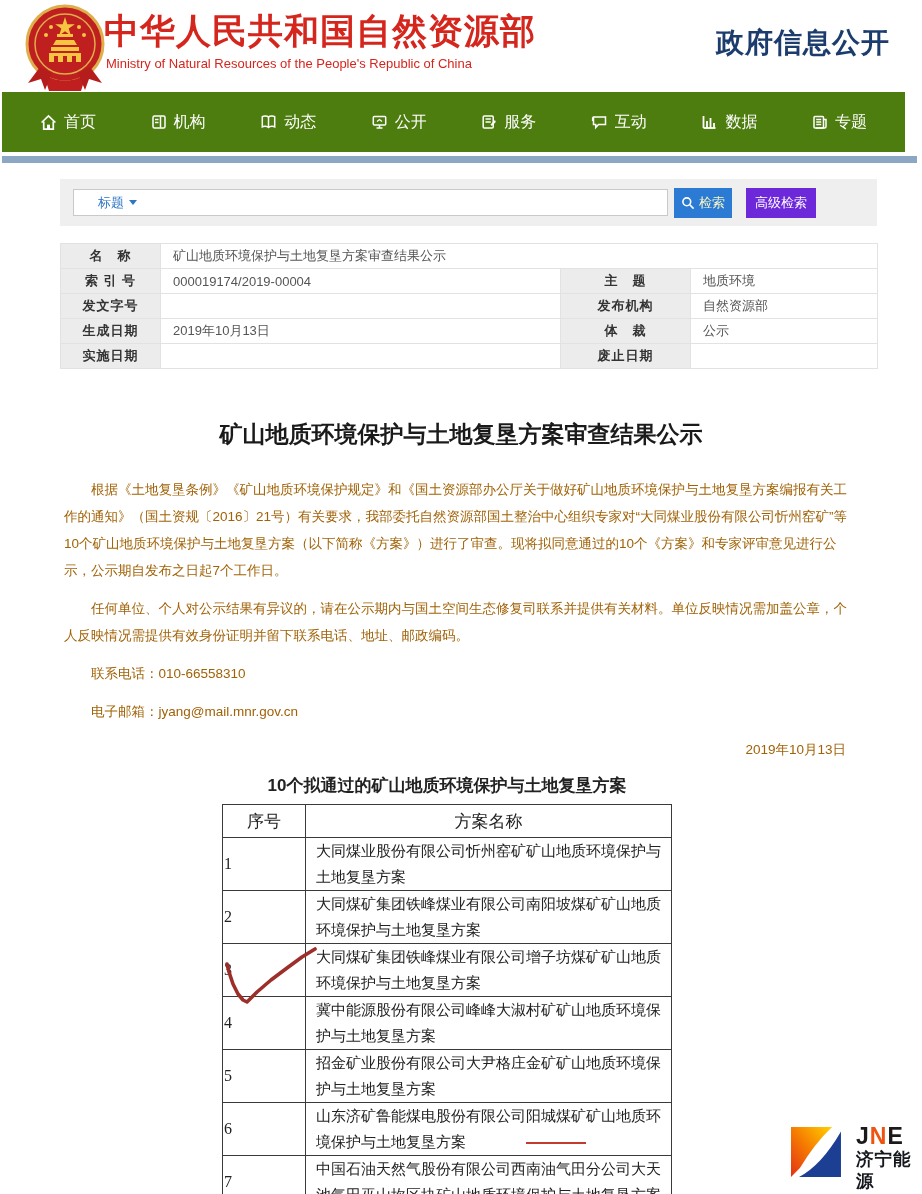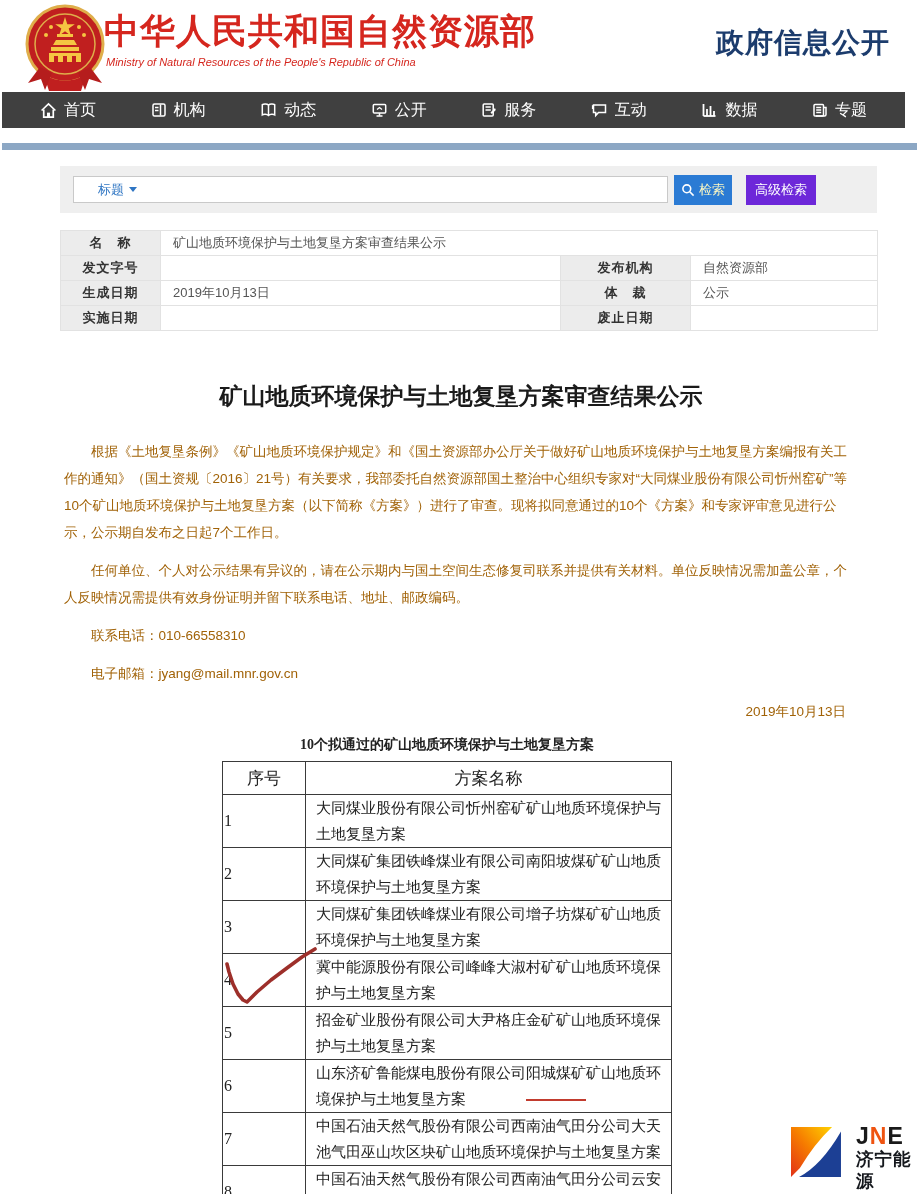--- a/index.html
+++ b/index.html
@@ -4,24 +4,24 @@
 <style>
   html,body{margin:0;padding:0;}
   body{
     width:922px;height:1194px;overflow:hidden;position:relative;
     background:#fff;font-family:"Liberation Sans",sans-serif;
   }
   
   .header{position:relative;height:92px;background:#fff;}
   .emblem{position:absolute;left:24px;top:3px;}
   .ministry-cn{position:absolute;left:104px;top:8px;font-size:35px;font-weight:bold;color:#d5261e;letter-spacing:1px;white-space:nowrap;}
-  .ministry-en{position:absolute;left:106px;top:56px;font-size:11px;color:#d5261e;white-space:nowrap;font-style:italic;}
+  .ministry-en{position:absolute;left:106px;top:56px;font-size:13px;color:#d5261e;white-space:nowrap;}
   .gov-info{position:absolute;left:716px;top:24px;font-size:28px;font-weight:bold;color:#1c3c6d;letter-spacing:1px;white-space:nowrap;}
   
-  .nav{margin:0 17px 15px 2px;height:36px;background:#404040;display:flex;align-items:center;justify-content:space-between;padding:0 38px;}
+  .nav{margin:0 17px 4px 2px;height:36px;background:#4d7c0f;display:flex;align-items:center;justify-content:space-between;padding:12px 38px;}
   .nav-item{display:flex;align-items:center;gap:7px;color:#fff;font-size:16px;cursor:pointer;white-space:nowrap;}
   .nav-item svg{display:block;}
   .nav-strip{margin:0 5px 0 2px;height:7px;background:#8ca7c4;}
   
   .search-wrap{margin:16px 0 0 60px;width:817px;height:47px;background:#efefef;display:flex;align-items:center;padding-left:13px;box-sizing:border-box;}
   .search-input{width:595px;height:27px;background:#fff;border:1px solid #c9c9c9;display:flex;align-items:center;padding-left:24px;box-sizing:border-box;cursor:text;}
   .search-field-label{color:#2e75c3;font-size:13px;}
   .caret-down{width:0;height:0;border-left:4px solid transparent;border-right:4px solid transparent;border-top:5px solid #2e75c3;margin-left:5px;}
   .btn-search{margin-left:6px;width:58px;height:30px;background:#2b7bd4;color:#fef9c3;font-size:13px;border:none;display:flex;align-items:center;justify-content:center;gap:4px;cursor:pointer;}
   .btn-advanced{margin-left:14px;width:70px;height:30px;background:#6d28d9;color:#fff;font-size:13px;border:none;display:flex;align-items:center;justify-content:center;cursor:pointer;}
@@ -30,21 +30,21 @@
   .meta-table td{border:1px solid #e2e2e2;height:24px;padding:0;overflow:hidden;white-space:nowrap;}
   .m-label{background:#ececec;text-align:center;font-weight:bold;color:#333;letter-spacing:1px;}
   .m-value{padding-left:12px !important;color:#555;background:#fff;}
   
   .doc-title{margin-top:50px;text-align:center;font-size:23px;font-weight:bold;color:#1a1a1a;}
   .doc-body{margin:26px 64px 0;color:#a16207;font-size:13.5px;line-height:27px;}
   .doc-body p{margin:0 0 11px;text-indent:2em;}
   .doc-date{text-align:right;padding-right:12px;margin-top:0;}
   
   .plans{width:450px;margin:10px 0 0 222px;}
-  .plans-caption{text-align:center;font-weight:bold;font-size:14px;color:#222;margin-bottom:7px;font-family:Liberation Serif, serif;}
+  .plans-caption{text-align:center;font-weight:bold;font-size:17px;color:#222;margin-bottom:7px;font-family:Liberation Sans, sans-serif;}
   .plans-table{border-collapse:collapse;width:450px;table-layout:fixed;font-family:"Liberation Serif",serif;color:#222;}
   .plans-table th,.plans-table td{border:1px solid #3a3a3a;}
   .plans-table th{height:30px;font-size:17px;font-weight:normal;}
   .no-cell{width:80px;font-size:16px;}
   .name-cell{padding:0 10px;font-size:15px;line-height:26px;height:52px;}
   .red-underline{border-bottom:2px solid #c23b2e;padding-bottom:18px;}
   
   .checkmark{position:absolute;left:217px;top:942px;pointer-events:none;}
   
   .jne-logo{position:absolute;left:791px;top:1124px;display:flex;align-items:flex-start;gap:15px;}
@@ -177,20 +177,26 @@
       <col style="width:400px">
       <col style="width:130px">
       <col style="width:187px">
     </colgroup>
   <tbody>
       <tr>
     <td class="m-label">名　称</td>
     <td class="m-value" colspan="3">矿山地质环境保护与土地复垦方案审查结果公示</td>
   </tr>
   <tr>
+    <td class="m-label">索 引 号</td>
+    <td class="m-value">000019174/2019-00004</td>
+    <td class="m-label">主　题</td>
+    <td class="m-value">地质环境</td>
+  </tr>
+  <tr>
     <td class="m-label">发文字号</td>
     <td class="m-value"></td>
     <td class="m-label">发布机构</td>
     <td class="m-value">自然资源部</td>
   </tr>
   <tr>
     <td class="m-label">生成日期</td>
     <td class="m-value">2019年10月13日</td>
     <td class="m-label">体　裁</td>
     <td class="m-value">公示</td>

